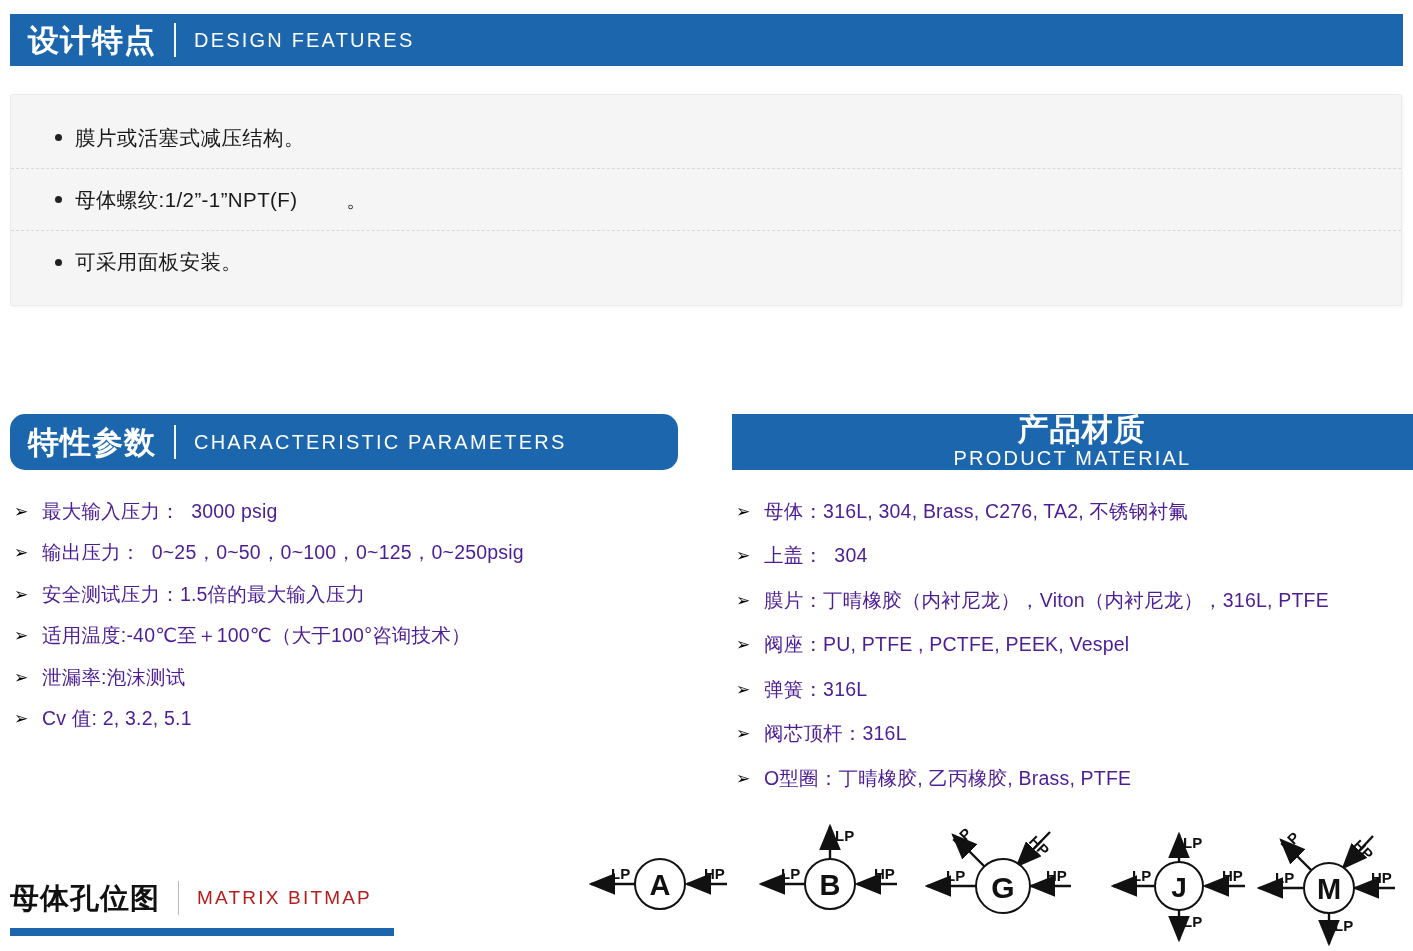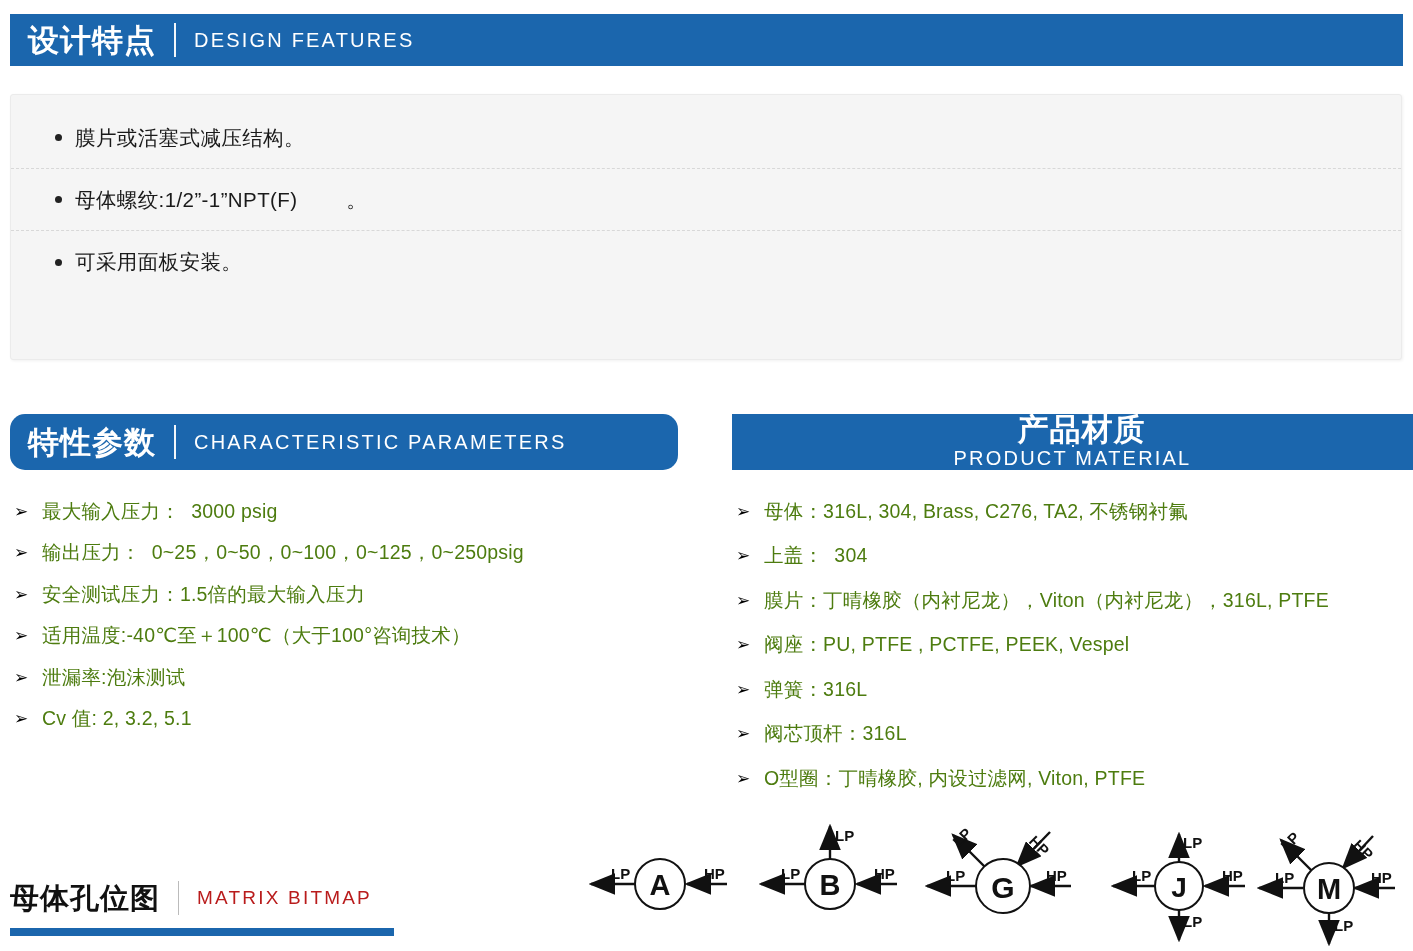--- a/index.html
+++ b/index.html
@@ -43,21 +43,21 @@
   }
 
   #head-design { left: 10px; top: 14px; width: 1393px; height: 52px; }
   #head-params { left: 10px; top: 414px; width: 668px; height: 56px; border-radius: 15px; }
   #head-material { left: 732px; top: 414px; width: 681px; height: 56px; flex-direction: column; }
 
   
   #features-card {
     position: absolute;
     left: 10px; top: 94px;
-    width: 1392px; height: 266px;
+    width: 1392px; height: 212px;
     background: #f5f5f5;
     border: 1px solid #ebebeb;
     border-radius: 3px;
     box-shadow: 1px 1px 3px rgba(0,0,0,.06);
   }
   .feat-row {
     height: 62px;
     display: flex;
     align-items: center;
     padding-left: 44px;
@@ -93,21 +93,21 @@
   .arrow-mark {
     font-size: 17px;
     color: #000;
     flex: 0 0 auto;
     width: 28px;
     line-height: 1;
     transform: translateY(-1px);
   }
   .arrow-text {
     font-size: 19.5px;
-    color: #4d7c0f;
+    color: #4c1d95;
     letter-spacing: .2px;
     white-space: pre;
     line-height: 1.15;
   }
 
   
   #head-matrix {
     position: absolute;
     left: 10px; top: 872px;
     width: 384px; height: 66px;
@@ -226,21 +226,21 @@
     <div class="arrow-item">
       <span class="arrow-mark">➢</span>
       <span class="arrow-text">弹簧：316L</span>
     </div>
     <div class="arrow-item">
       <span class="arrow-mark">➢</span>
       <span class="arrow-text">阀芯顶杆：316L</span>
     </div>
     <div class="arrow-item">
       <span class="arrow-mark">➢</span>
-      <span class="arrow-text">O型圈：丁晴橡胶, 内设过滤网, Viton, PTFE</span>
+      <span class="arrow-text">O型圈：丁晴橡胶, 乙丙橡胶, Brass, PTFE</span>
     </div>
   </div>
 
   <div id="head-matrix">
     <div class="row">
       <span class="cn">母体孔位图</span>
       <span class="vbar"></span>
       <span class="en">MATRIX BITMAP</span>
     </div>
     <div class="underline"></div>

